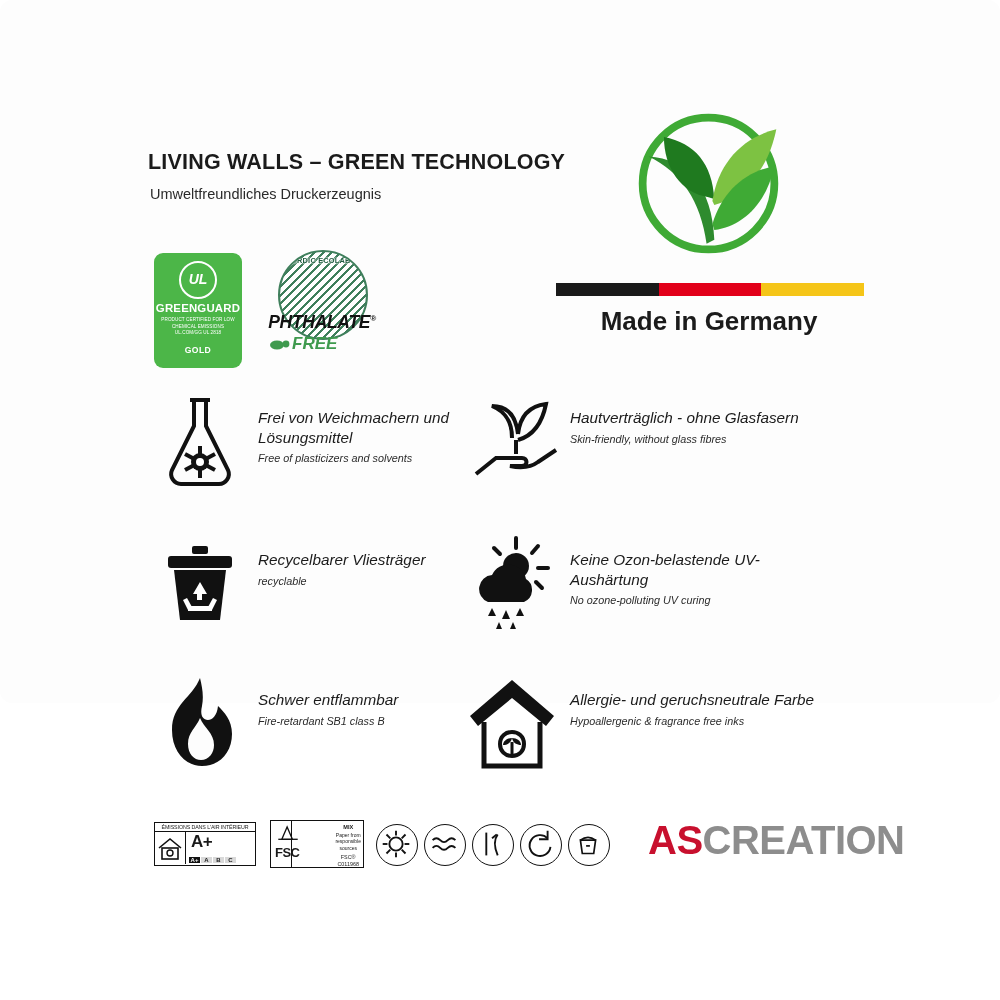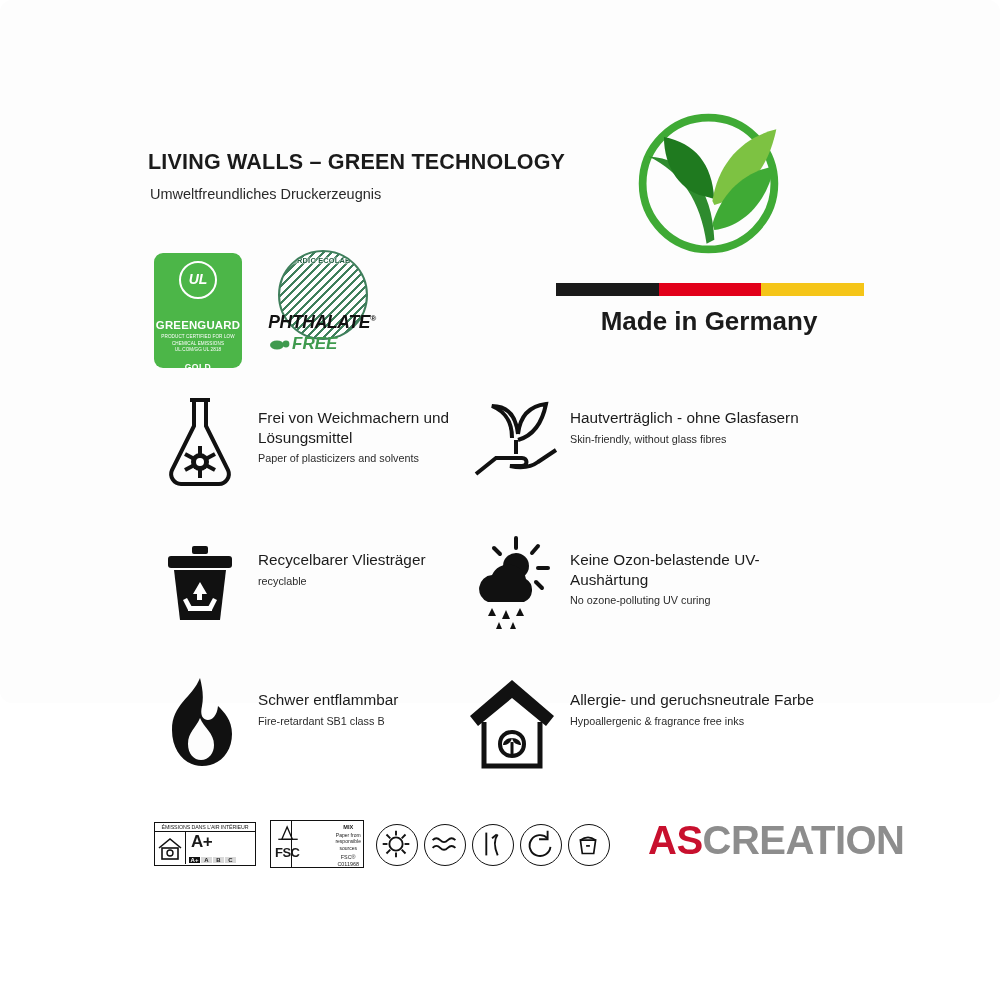--- a/index.html
+++ b/index.html
@@ -63,21 +63,21 @@
     margin: 8px auto 0 auto;
     width: 34px; height: 34px;
     border-radius: 50%;
     border: 2.5px solid #ffffff;
     font-size: 14px;
     font-weight: bold;
     line-height: 32px;
     font-style: italic;
   }
   .gg-name {
-    margin-top: 20px;
+    margin-top: 3px;
     font-size: 11.4px;
     font-weight: bold;
     letter-spacing: .2px;
   }
   .gg-fine {
     margin-top: 3px;
     font-size: 4.6px;
     line-height: 1.45;
     letter-spacing: .1px;
     padding: 0 4px;
@@ -174,20 +174,21 @@
   
   .features {
     position: absolute;
     left: 0; top: 300px;
     width: 724px;
   }
   .feat {
     position: absolute;
     width: 350px;
     height: 130px;
+    font-style: italic;
   }
   .feat .ico {
     position: absolute;
     left: 0; top: 0;
     width: 92px; height: 100px;
   }
   .feat .txt {
     position: absolute;
     left: 104px;
     top: 18px;
@@ -380,21 +381,21 @@
             <g stroke="#111" stroke-width="4">
               <line x1="46" y1="56" x2="46" y2="88"></line>
               <line x1="31" y1="64" x2="61" y2="80"></line>
               <line x1="31" y1="80" x2="61" y2="64"></line>
             </g>
             <circle cx="46" cy="72" r="4" fill="#fff"></circle>
           </g>
         </svg>
         <div class="txt">
           <div class="t1">Frei von Weichmachern und Lösungsmittel</div>
-          <div class="t2">Paper of plasticizers and solvents</div>
+          <div class="t2">Free of plasticizers and solvents</div>
         </div>
       </div>
 
       <div class="feat f-r0 f-c1">
         <svg class="ico" viewBox="0 0 92 100">
           <g fill="none" stroke="#111" stroke-width="4">
             <path d="M46 48 C46 32 40 22 26 16 C42 16 50 26 52 44"></path>
             <path d="M52 44 C54 26 64 16 80 14 C76 34 66 46 52 50"></path>
             <path d="M50 50 v14"></path>
             <path d="M10 84 L30 68 h26 c6 0 6 8 0 8 h-12 c10 2 20 2 28 -4 l18 -12"></path>

